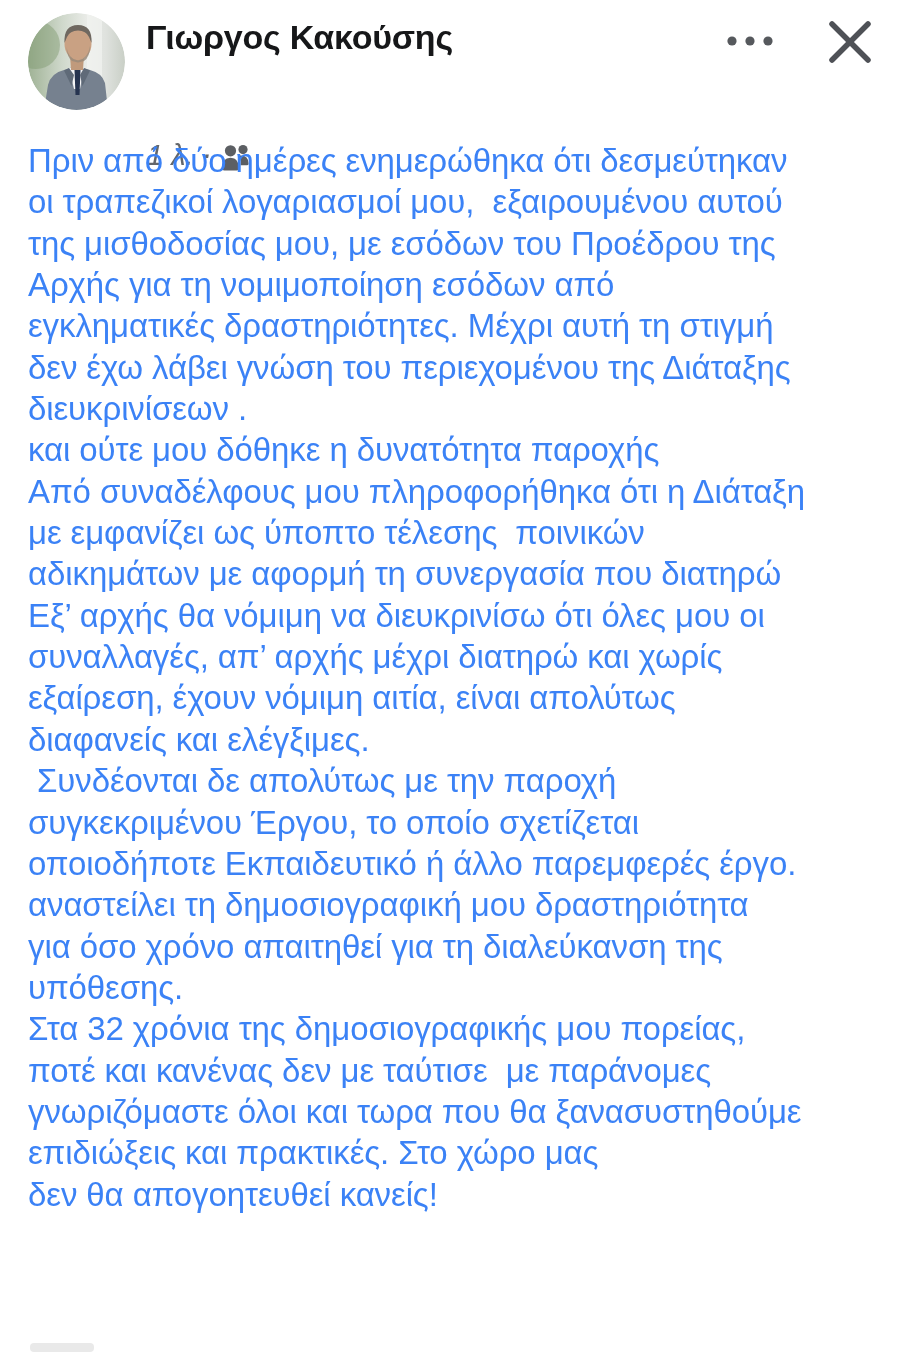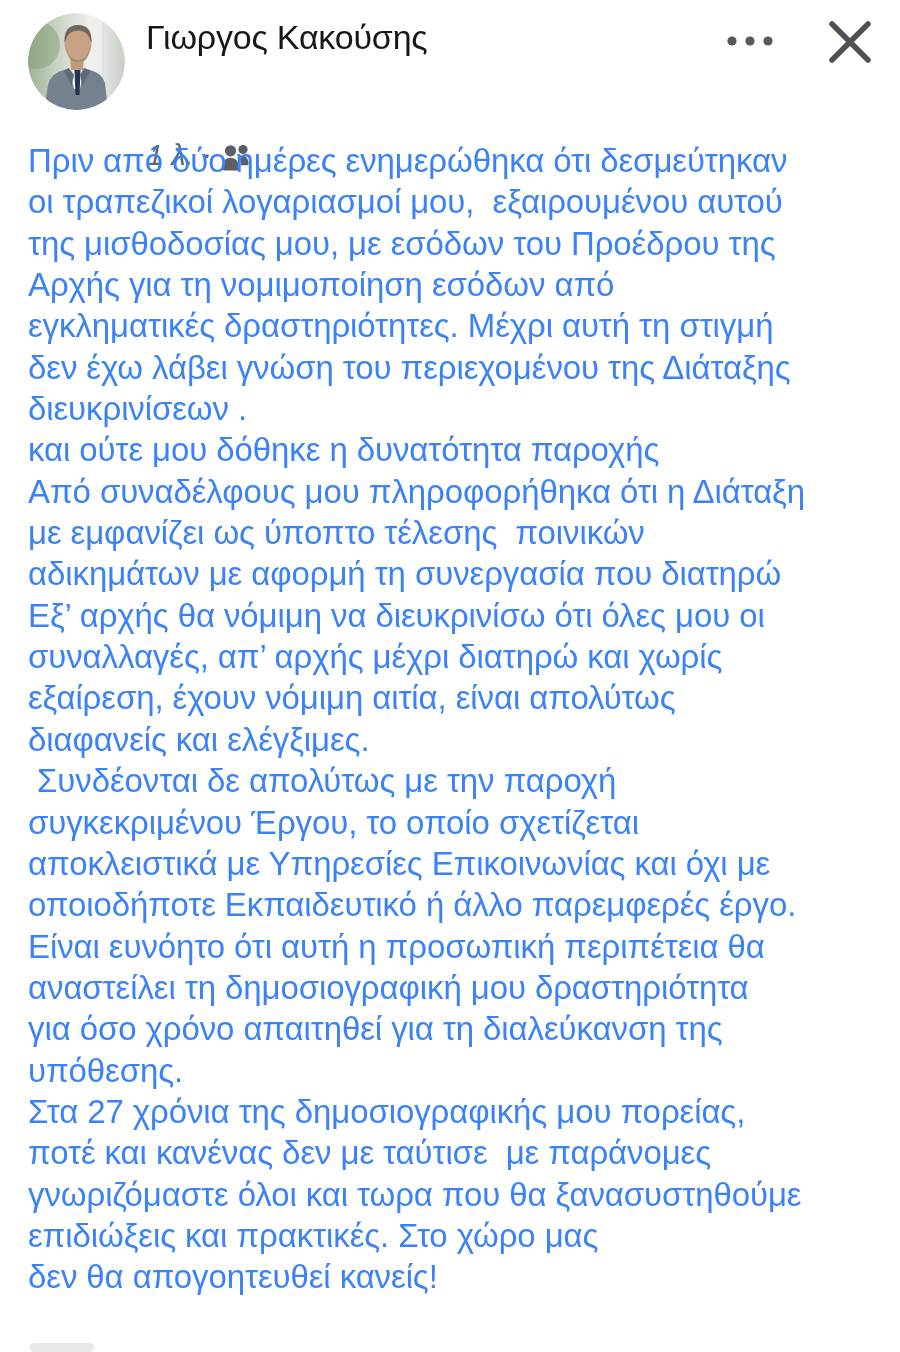--- a/index.html
+++ b/index.html
@@ -13,21 +13,21 @@
 
   .avatar {
     position: absolute; left: 28px; top: 13px;
     width: 97px; height: 97px; border-radius: 50%;
     overflow: hidden; cursor: pointer;
   }
   .avatar svg { display: block; width: 100%; height: 100%; }
 
   .author {
     position: absolute; left: 146px; top: 18px;
-    font-size: 34px; font-weight: 400; color: #161719;
+    font-size: 34px; font-weight: 700; color: #161719;
     letter-spacing: -0.2px; white-space: nowrap; cursor: pointer;
   }
   .meta-row {
     position: absolute; left: 147px; top: 74px;
     display: flex; align-items: center; gap: 9px;
     font-size: 29px; color: #63666a; white-space: pre; font-style: italic;
   }
   .meta-row .dot { font-weight: 700; font-size: 24px; line-height: 29px; }
   .friends-icon svg { display: block; margin-top: 4px; }
 
@@ -138,27 +138,25 @@
       <div class="post-line">και ούτε μου δόθηκε η δυνατότητα παροχής</div>
       <div class="post-line">Από συναδέλφους μου πληροφορήθηκα ότι η Διάταξη</div>
       <div class="post-line">με εμφανίζει ως ύποπτο τέλεσης  ποινικών</div>
       <div class="post-line">αδικημάτων με αφορμή τη συνεργασία που διατηρώ</div>
       <div class="post-line">Εξ’ αρχής θα νόμιμη να διευκρινίσω ότι όλες μου οι</div>
       <div class="post-line">συναλλαγές, απ’ αρχής μέχρι διατηρώ και χωρίς</div>
       <div class="post-line">εξαίρεση, έχουν νόμιμη αιτία, είναι απολύτως</div>
       <div class="post-line">διαφανείς και ελέγξιμες.</div>
       <div class="post-line"> Συνδέονται δε απολύτως με την παροχή</div>
       <div class="post-line">συγκεκριμένου Έργου, το οποίο σχετίζεται</div>
-      <div class="post-line">αποκλειστικά με Υπηρεσίες Επικοινωνίας και όχι με</div>
       <div class="post-line">οποιοδήποτε Εκπαιδευτικό ή άλλο παρεμφερές έργο.</div>
-      <div class="post-line">Είναι ευνόητο ότι αυτή η προσωπική περιπέτεια θα</div>
       <div class="post-line">αναστείλει τη δημοσιογραφική μου δραστηριότητα</div>
       <div class="post-line">για όσο χρόνο απαιτηθεί για τη διαλεύκανση της</div>
       <div class="post-line">υπόθεσης.</div>
-      <div class="post-line">Στα 27 χρόνια της δημοσιογραφικής μου πορείας,</div>
+      <div class="post-line">Στα 32 χρόνια της δημοσιογραφικής μου πορείας,</div>
       <div class="post-line">ποτέ και κανένας δεν με ταύτισε  με παράνομες</div>
       <div class="post-line">γνωριζόμαστε όλοι και τωρα που θα ξανασυστηθούμε</div>
       <div class="post-line">επιδιώξεις και πρακτικές. Στο χώρο μας</div>
       <div class="post-line">δεν θα απογοητευθεί κανείς!</div>
     </div>
 
   <div class="cutoff-fragment"></div>
 
 </div>
 

